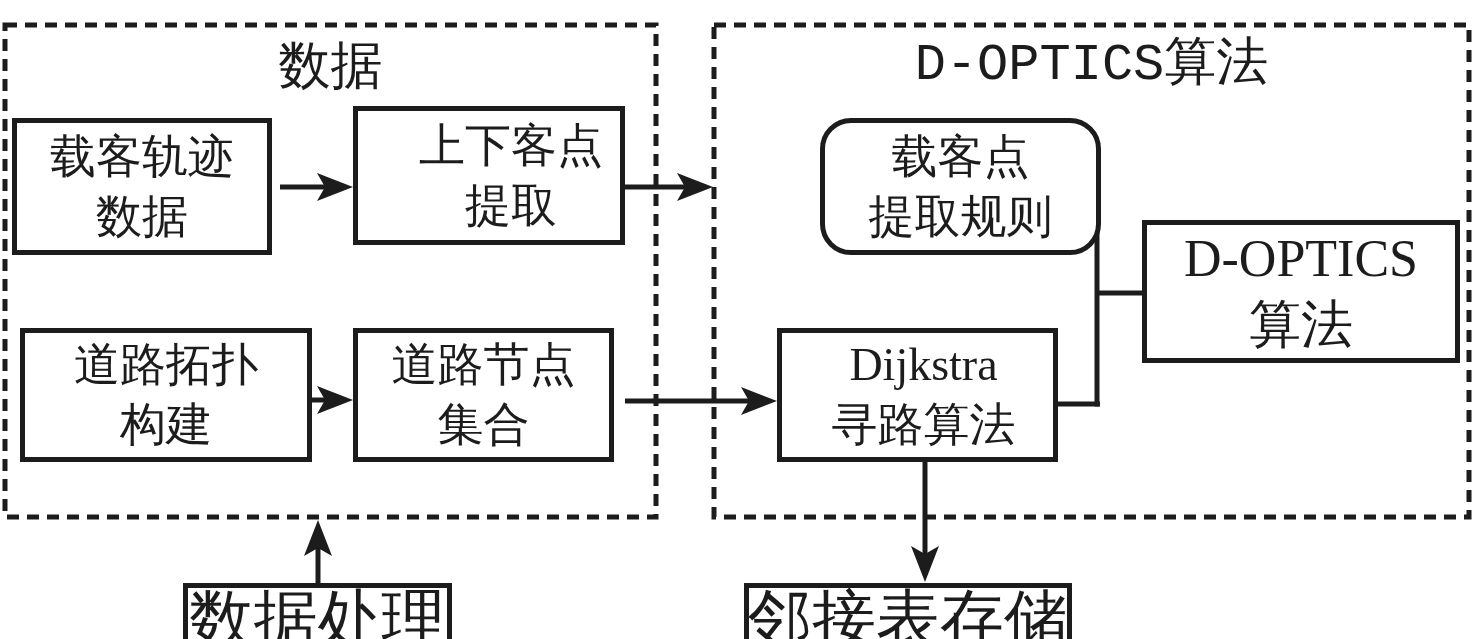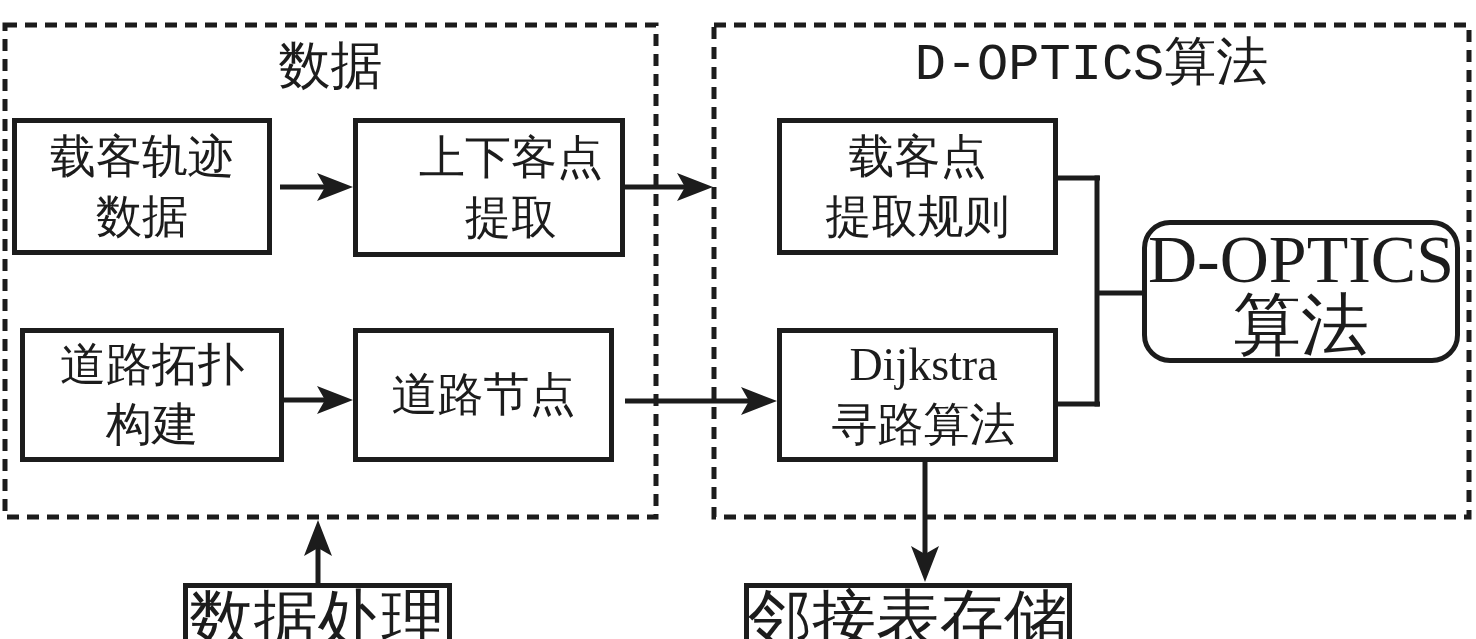--- a/index.html
+++ b/index.html
@@ -33,21 +33,21 @@
     border:5px solid var(--ink);
     display:flex;
     flex-direction:column;
     align-items:center;
     justify-content:center;
     text-align:center;
   }
   .node .ln{display:block;white-space:nowrap;}
   .fs46{font-size:46px;line-height:60px;}
   .fs50{font-size:64px;line-height:56px;align-items:center;}
-  .fs52{font-size:68px;line-height:66px;border-radius:28px;}
+  .fs52{font-size:52px;line-height:66px;}
 </style>
 </head>
 <body>
 
 <div id="stage">
 
   <svg id="wires" width="1476" height="639" viewBox="0 0 1476 639">
 
     <rect x="5" y="5" width="651" height="492" fill="none" stroke="var(--ink)" stroke-width="5" stroke-dasharray="12 8"></rect>
     <rect x="714" y="5" width="755" height="492" fill="none" stroke="var(--ink)" stroke-width="5" stroke-dasharray="12 8"></rect>
@@ -77,35 +77,36 @@
   </svg>
 
   <div class="group-title" style="left:5px;top:16px;width:651px;">数据</div>
   <div class="group-title" style="left:714px;top:16px;width:755px;font-family:Liberation Mono, monospace;">D-OPTICS算法</div>
 
   <div class="node fs46" style="left:12px;top:98px;width:260px;height:137px;">
     <span class="ln">载客轨迹</span>
     <span class="ln">数据</span>
   </div>
 
-  <div class="node fs46" style="left:353px;top:98px;width:272px;height:139px;padding-left:44px;">
+  <div class="node fs46" style="left:353px;top:86px;width:272px;height:139px;padding-left:44px;">
     <span class="ln">上下客点</span>
     <span class="ln">提取</span>
   </div>
 
-  <div class="node fs46" style="left:20px;top:308px;width:264px;height:134px;">
+  <div class="node fs46" style="left:20px;top:308px;width:292px;height:134px;">
     <span class="ln">道路拓扑</span>
     <span class="ln">构建</span>
   </div>
 
   <div class="node fs46" style="left:353px;top:308px;width:261px;height:134px;">
     <span class="ln">道路节点</span>
+    <span class="ln">集合</span>
   </div>
 
-  <div class="node fs46" style="left:777px;top:98px;width:281px;height:137px;">
+  <div class="node fs46" style="left:820px;top:98px;width:281px;height:137px;border-radius:31px;">
     <span class="ln">载客点</span>
     <span class="ln">提取规则</span>
   </div>
 
   <div class="node fs46" style="left:777px;top:308px;width:281px;height:134px;padding-left:12px;">
     <span class="ln">Dijkstra</span>
     <span class="ln">寻路算法</span>
   </div>
 
   <div class="node fs52" style="left:1142px;top:200px;width:318px;height:143px;">

